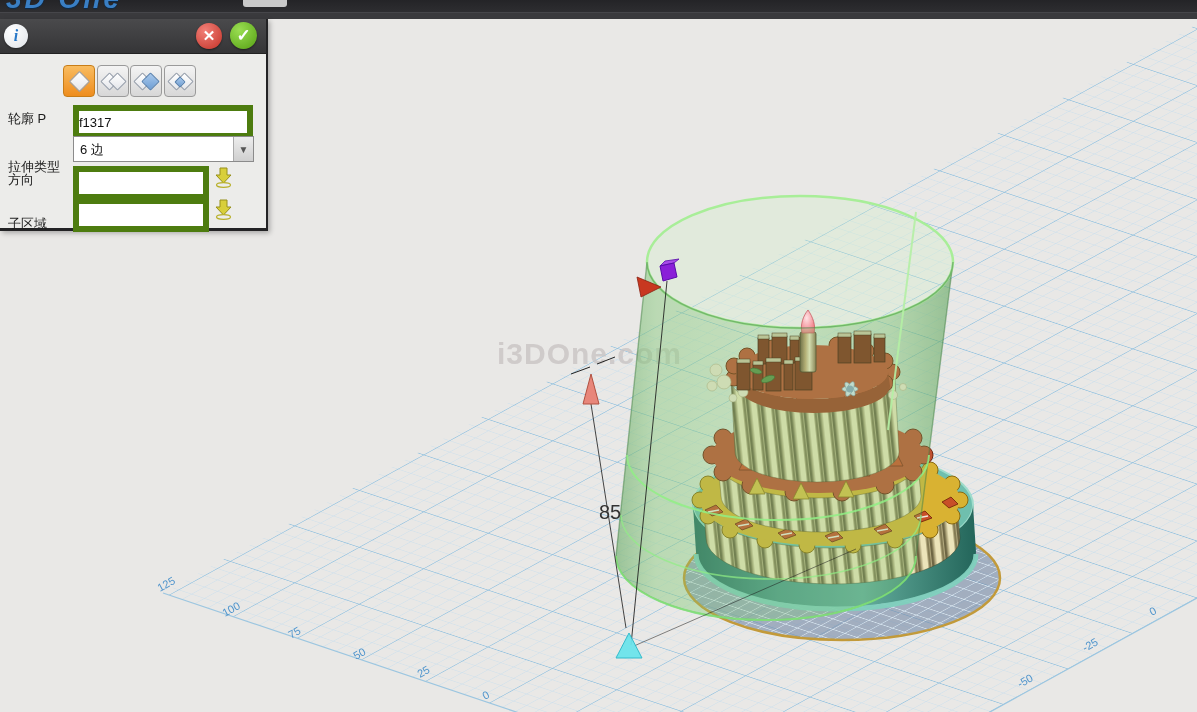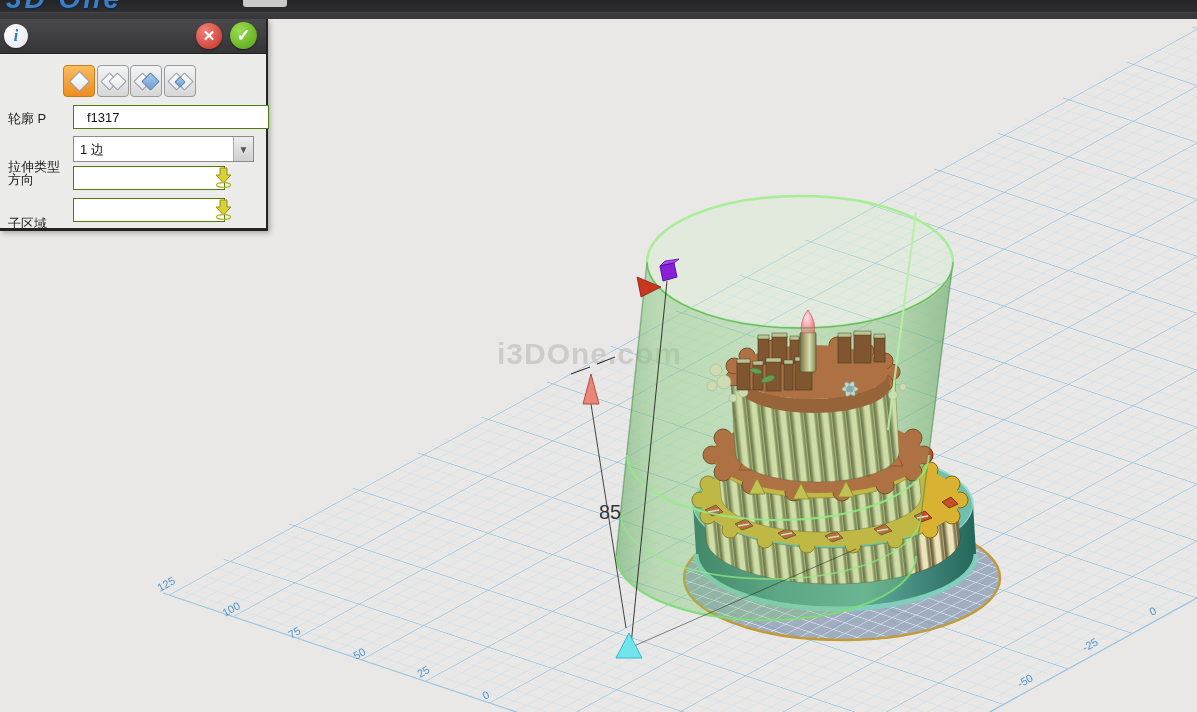--- a/index.html
+++ b/index.html
@@ -36,22 +36,22 @@
     box-shadow:0 1px 2px rgba(0,0,0,.45);cursor:pointer;}
 
   .mode-btn{position:absolute;top:46px;width:30px;height:30px;border-radius:4px;cursor:pointer;
     border:1px solid #9a9a9a;background:linear-gradient(#f4f4f4,#d7d7d7);}
   #mode-1{left:63px;background:linear-gradient(#f9bc60,#ee8d1e);border-color:#c87d18;}
   .dmd{position:absolute;transform:rotate(45deg);border-radius:1px;}
   .dmd.white{background:linear-gradient(135deg,#ffffff,#e4e6ea);border:1px solid #9aa2ae;}
   .dmd.blue{background:linear-gradient(135deg,#a8c8ec,#6f9fd4);border:1px solid #5580b0;}
 
   .field-label{position:absolute;left:8px;font:13px "Liberation Sans",sans-serif;color:#1d1d1d;}
-  .field-input{position:absolute;height:22px;border:1px solid #4d7c0f;background:#fff;
-    font:13px "Liberation Sans",sans-serif;color:#111;padding:0 13px;box-sizing:content-box;}
+  .field-input{position:absolute;height:22px;border:6px solid #4d7c0f;background:#fff;
+    font:13px "Liberation Sans",sans-serif;color:#111;padding:0 0;box-sizing:content-box;}
   .picker{position:absolute;width:19px;height:22px;cursor:pointer;}
   #select-wrap{position:absolute;left:73px;top:117px;width:179px;height:24px;border:1px solid #8b8b8b;background:#fff;}
   #select-value{position:absolute;left:6px;top:4px;font:13px "Liberation Sans",sans-serif;color:#111;}
   #select-arrow{position:absolute;right:0;top:0;width:19px;height:24px;border-left:1px solid #aaa;
     background:linear-gradient(#ededed,#cfcfcf);color:#555;font:10px "Liberation Sans",sans-serif;
     display:flex;align-items:center;justify-content:center;cursor:pointer;}
 </style>
 </head>
 <body>
 
@@ -346,21 +346,21 @@
       <span class="dmd white" style="left:5px;top:9px;width:11px;height:11px;"></span>
       <span class="dmd white" style="left:13px;top:9px;width:11px;height:11px;"></span>
       <span class="dmd blue" style="left:11px;top:12px;width:6px;height:6px;"></span>
     </div>
 
     <span class="field-label" style="top:91px;text-align:right;">轮廓 P</span>
     <input class="field-input" style="left: 73px; top: 86px; width: 168px;" value="f1317">
 
     <span class="field-label" style="top:122px;margin-top:17px;">拉伸类型</span>
     <div id="select-wrap">
-      <span id="select-value">1 边</span>
+      <span id="select-value">6 边</span>
       <span id="select-arrow">▼</span>
     </div>
 
     <span class="field-label" style="top:152px;">方向</span>
     <input class="field-input" style="left: 73px; top: 147px; width: 124px;" value="">
     <svg class="picker" style="left:214px;top:147px;" viewBox="0 0 19 22">
       <path d="M6,2 h7 v7 h4 l-7.5,8 -7.5,-8 h4 z" fill="#d8cf3a" stroke="#97901a" stroke-width="1"></path>
       <ellipse cx="9.5" cy="19" rx="7" ry="2.3" fill="none" stroke="#b8b02a" stroke-width="1.2"></ellipse>
     </svg>
 

